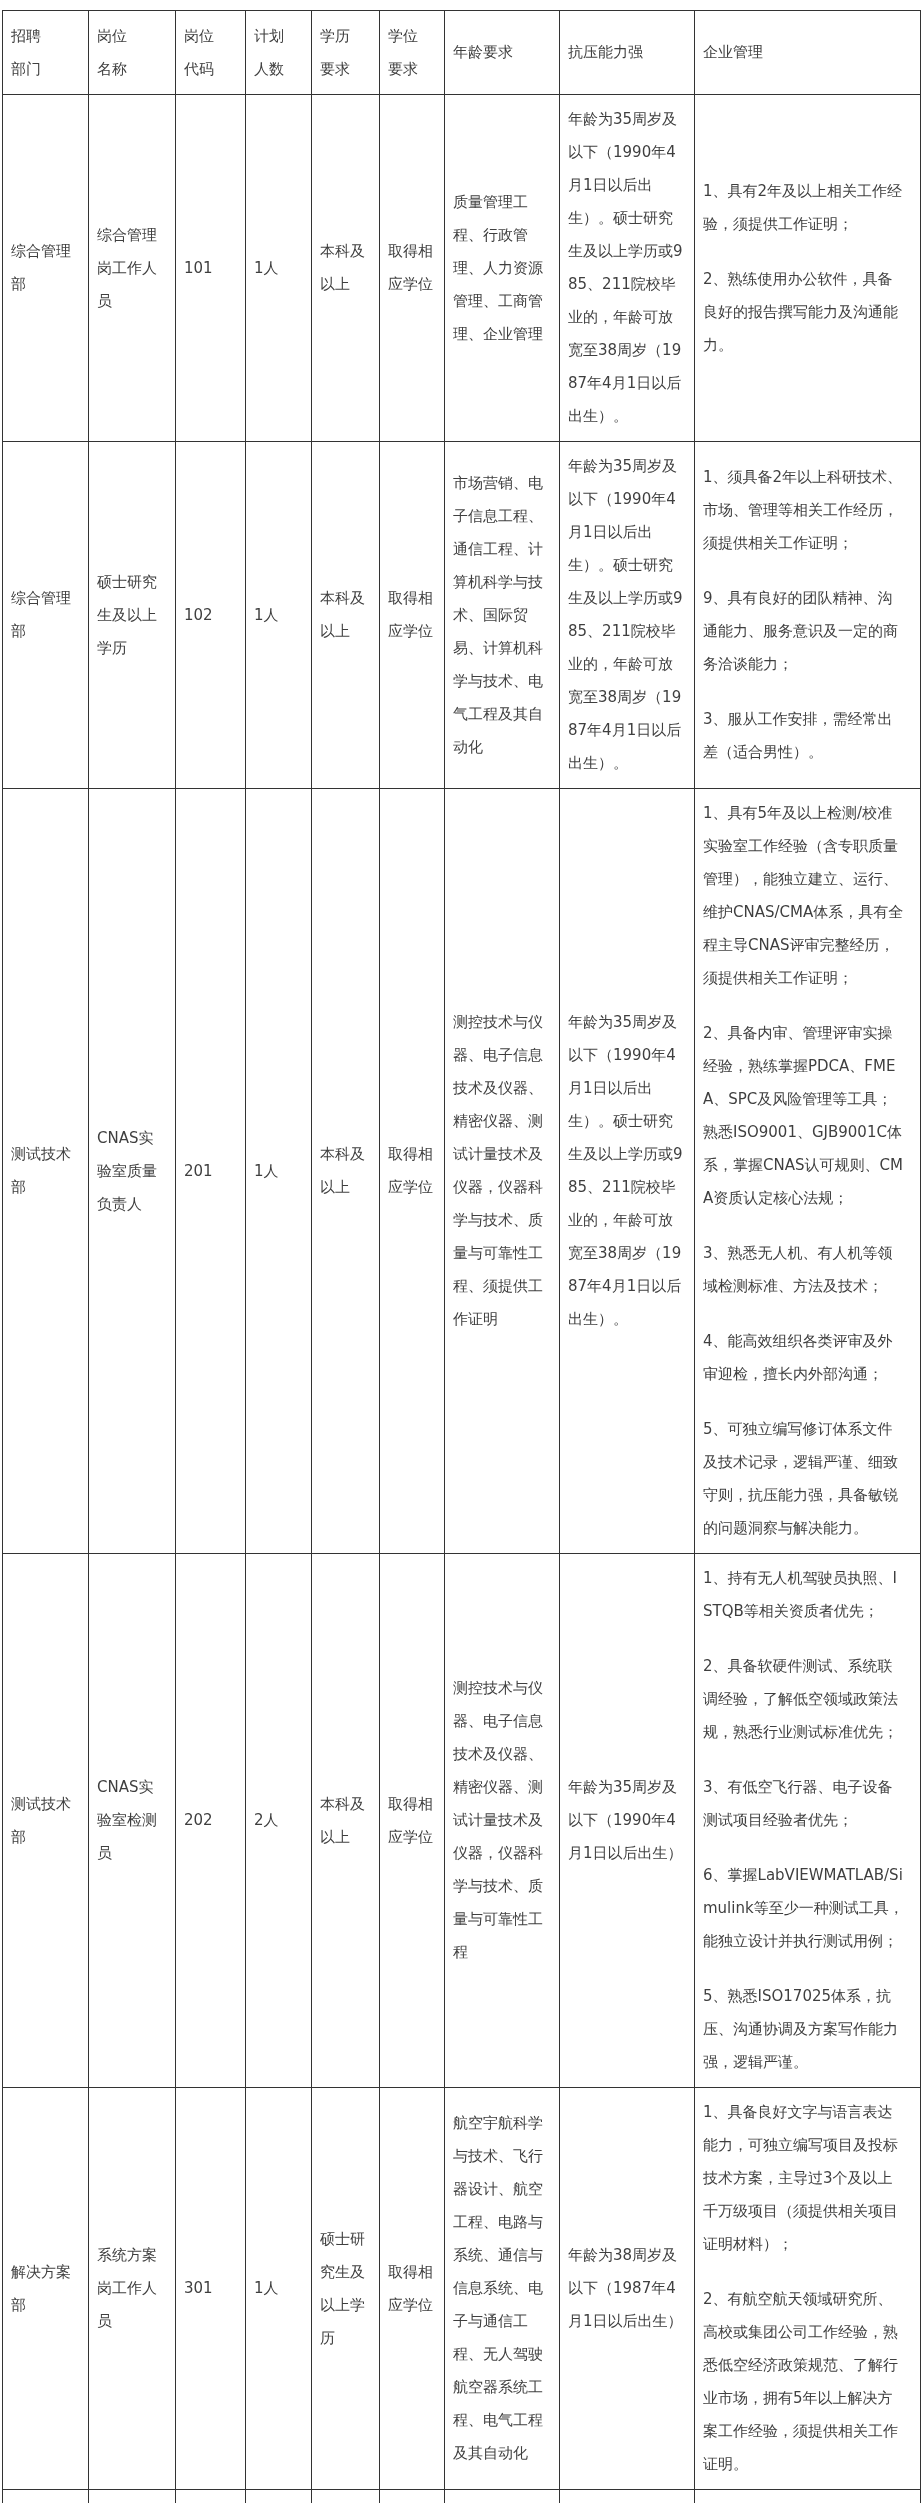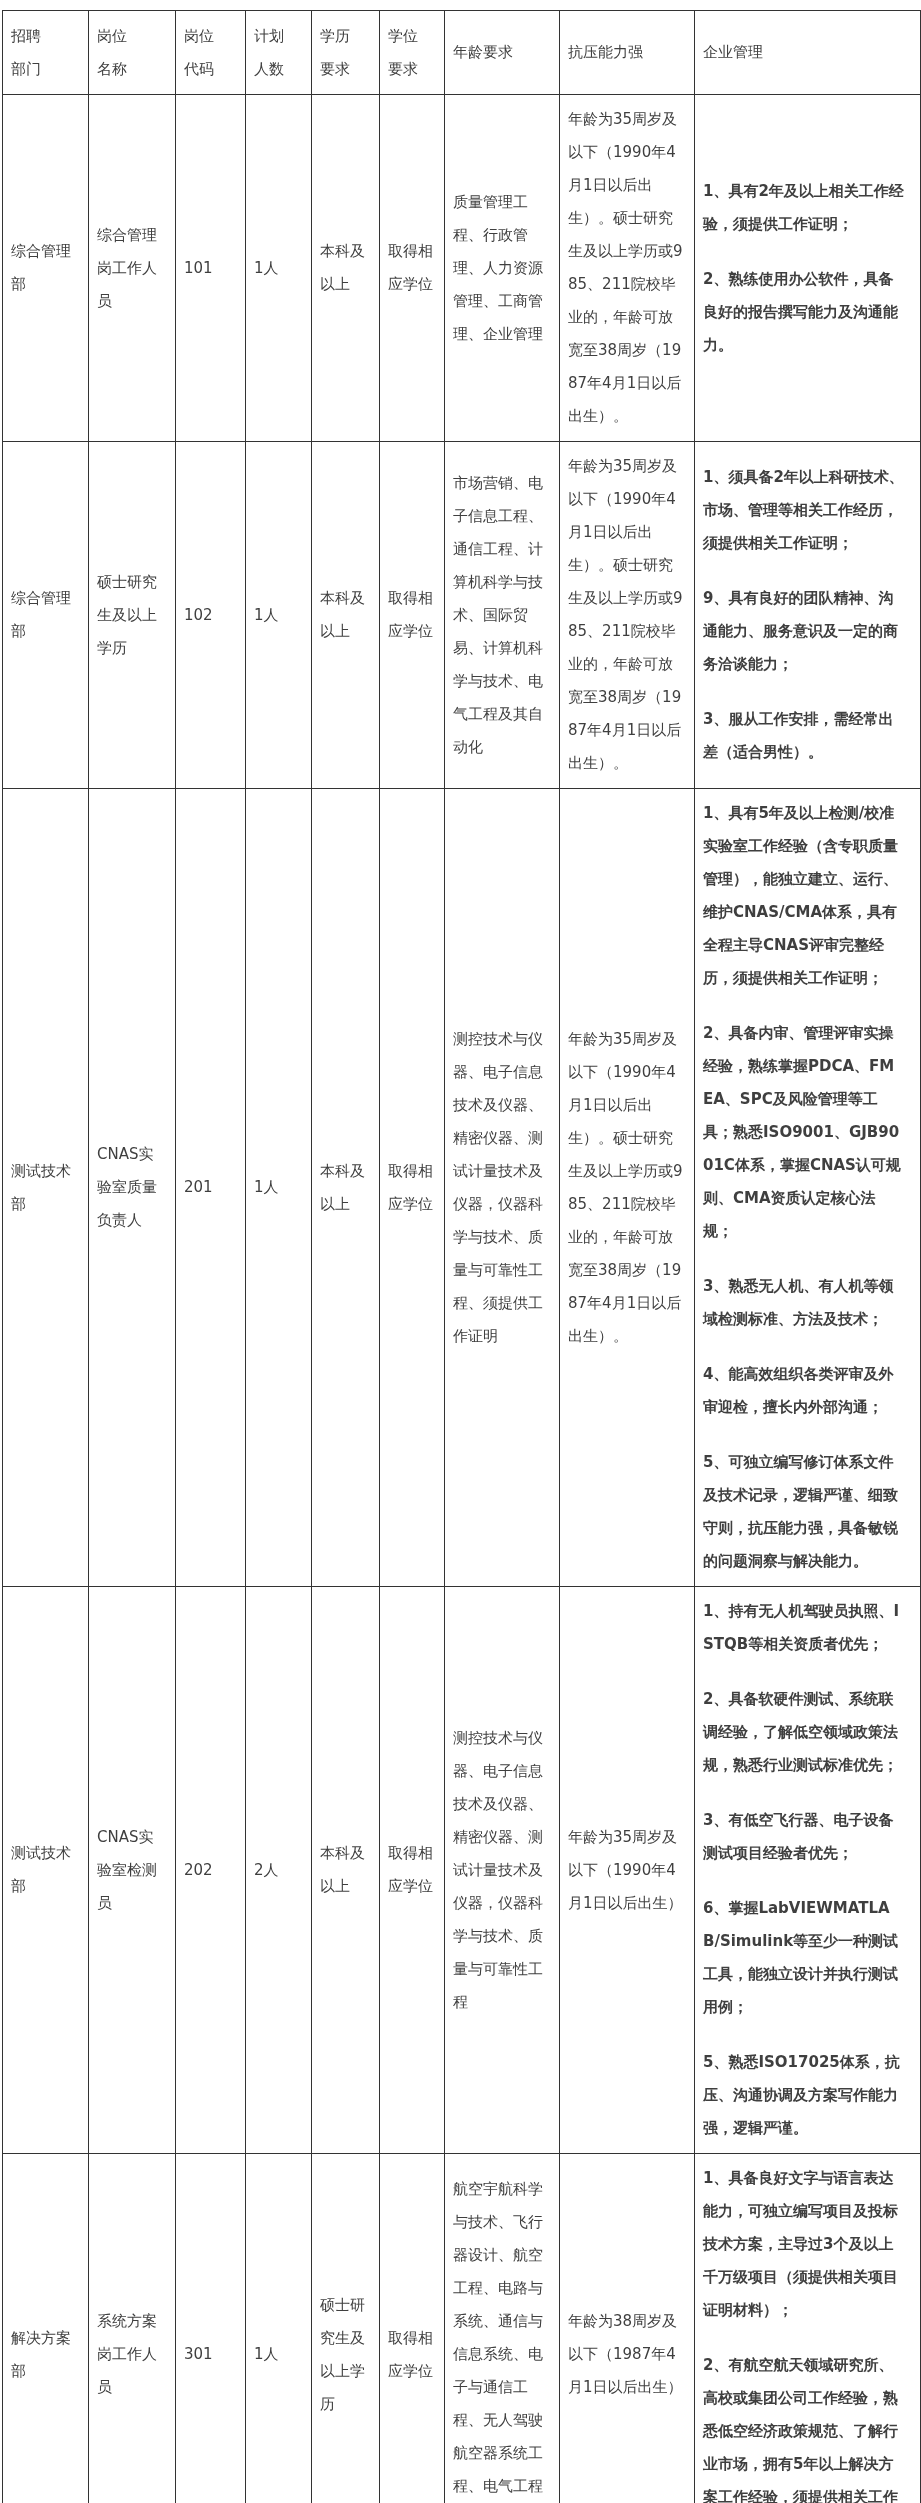--- a/index.html
+++ b/index.html
@@ -44,21 +44,21 @@
     overflow-wrap: break-word;
   }
   table.jobs th { white-space: pre-line; }
   table.jobs thead tr { height: 84px; }
   table.jobs tbody tr:nth-child(1) { height: 300px; }
   table.jobs tbody tr:nth-child(2) { height: 303px; }
   table.jobs tbody tr:nth-child(3) { height: 685px; }
   table.jobs tbody tr:nth-child(4) { height: 480px; }
   table.jobs tbody tr:nth-child(5) { height: 343px; }
   table.jobs tbody tr:nth-child(6) { height: 300px; }
-  td .para { margin: 0 8px 22px 0; font-weight: bold; }
+  td .para { margin: 0 8px 22px 0; }
   td .para:last-child { margin-bottom: 0; }
 </style>
 </head>
 <body>
 
 <div class="page">
   <table class="jobs">
     <colgroup>
       <col class="c1">
         <col class="c2">

